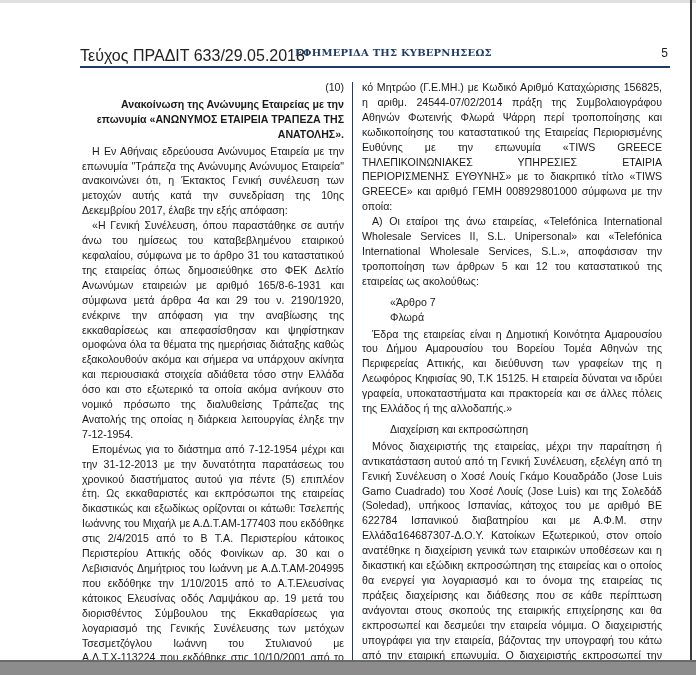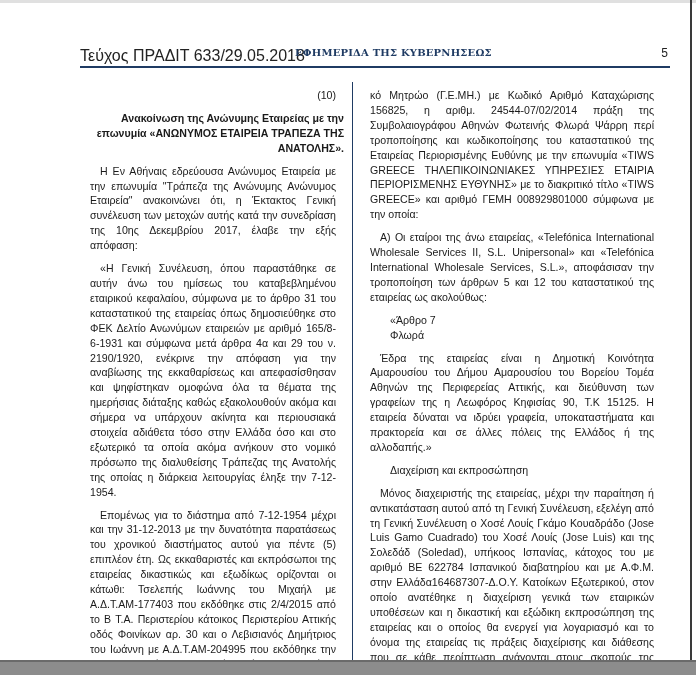--- a/index.html
+++ b/index.html
@@ -19,21 +19,21 @@
     }
     .header .issue { position: absolute; left: 0; top: 3px; font-size: 16px; color: #222; }
     .header .gazette { position: absolute; left: 215px; top: 3px; font-family: "DejaVu Serif", serif; font-weight: bold; font-size: 10px; color: #1f3b63; letter-spacing: 0.2px; }
     .header .page-num { position: absolute; right: 2px; top: 2px; font-size: 12px; color: #222; }
 
     .col-divider { position: absolute; left: 352px; top: 82px; width: 1px; height: 578px; background: #1f3b63; }
 
     .col { position: absolute; font-size: 10.6px; line-height: 14.9px; text-align: justify; }
     .col-left { left: 82px; top: 80px; width: 262px; }
     .col-right { left: 362px; top: 80px; width: 300px; }
-    .col p { margin: 8px; }
+    .col p { margin: 0; }
     .indent { text-indent: 10px; }
     .notice-number { text-align: right; margin: 0; }
     .notice-title { font-weight: bold; padding-left: 14px; margin: 2px 0 2px 0 !important; text-align: right; }
     .article-block { padding-left: 28px; text-align: left; margin: 6px 0 2px 0 !important; }
   </style>
 </head>
 <body>
 
 <div class="top-border"></div>
 

